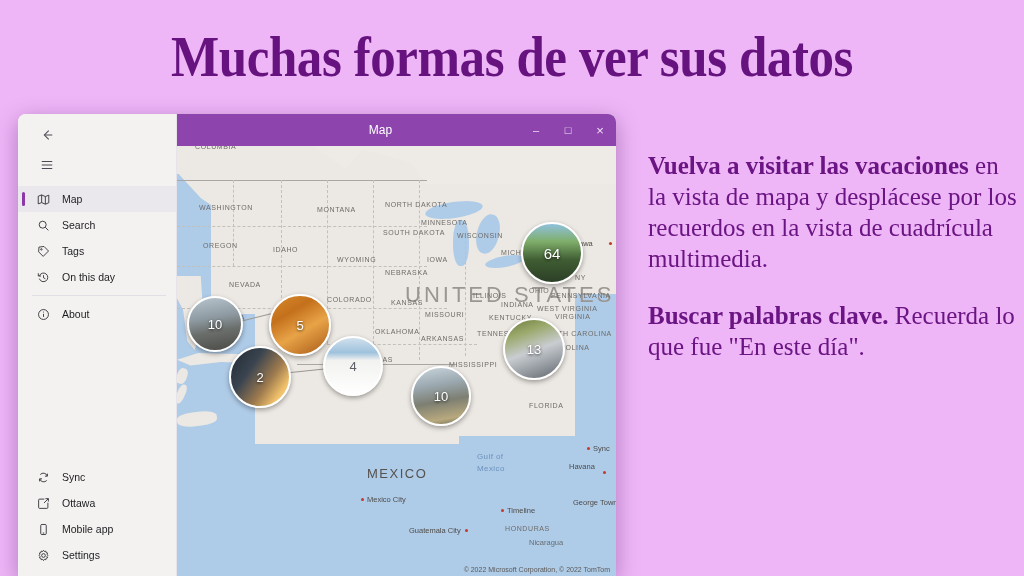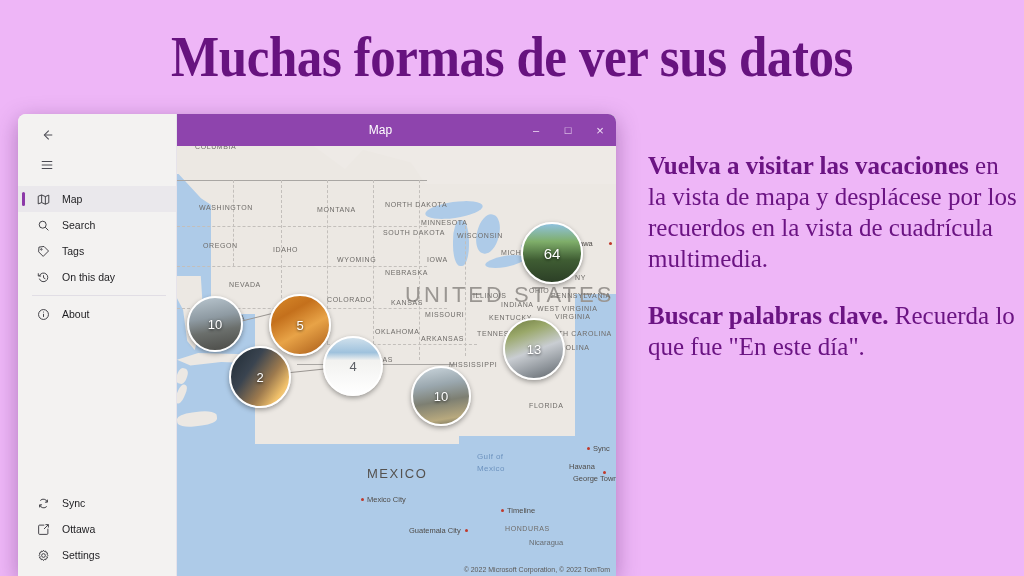--- a/index.html
+++ b/index.html
@@ -380,20 +380,29 @@
       </div>
       <div class="nav-item" style="height:26px">
         <span class="nav-ico">
           <svg width="13" height="13" viewBox="0 0 16 16" fill="none" stroke="currentColor" stroke-width="1.1">
             <path d="M9 2.6 H3.2 A1.2 1.2 0 0 0 2 3.8 V12.8 A1.2 1.2 0 0 0 3.2 14 H12.2 A1.2 1.2 0 0 0 13.4 12.8 V7"></path>
             <path d="M8.6 7.4 L14 2"></path>
               <path d="M10.4 2 H14 V5.6"></path>
           </svg>
         </span>
         <span class="nav-label">Ottawa</span>
+      </div>
+      <div class="nav-item" style="height:26px">
+        <span class="nav-ico">
+          <svg width="13" height="13" viewBox="0 0 16 16" fill="none" stroke="currentColor" stroke-width="1.1">
+            <rect x="4.6" y="1.8" width="6.8" height="12.4" rx="1.4"></rect>
+              <path d="M7 12.4 h2"></path>
+          </svg>
+        </span>
+        <span class="nav-label">Mobile app</span>
       </div>
       <div class="nav-item" style="height:26px">
         <span class="nav-ico">
           <svg width="13" height="13" viewBox="0 0 16 16" fill="none" stroke="currentColor" stroke-width="1.1">
             <circle cx="8" cy="8" r="2.3"></circle>
             <path d="M8 1.6 L9.1 3.1 L10.9 2.6 L11.2 4.4 L13 4.9 L12.3 6.6 L13.6 7.9 L12.3 9.2 L13 10.9 L11.2 11.4 L10.9 13.2 L9.1 12.7 L8 14.2 L6.9 12.7 L5.1 13.2 L4.8 11.4 L3 10.9 L3.7 9.2 L2.4 7.9 L3.7 6.6 L3 4.9 L4.8 4.4 L5.1 2.6 L6.9 3.1 Z"></path>
           </svg>
         </span>
         <span class="nav-label">Settings</span>
       </div>
@@ -496,21 +505,21 @@
 
       <div class="map-label water-label" style="left:300px;top:338px;">Gulf of</div>
       <div class="map-label water-label" style="left:300px;top:350px;">Mexico</div>
 
       <div class="map-label city" style="left:392px;top:125px;">Ottawa</div>
       <div class="city-dot" style="left:432px;top:128px;"></div>
       <div class="map-label city" style="left:392px;top:348px;">Havana</div>
       <div class="city-dot" style="left:426px;top:357px;"></div>
       <div class="map-label city" style="left:416px;top:330px;">Sync</div>
       <div class="city-dot" style="left:410px;top:333px;"></div>
-      <div class="map-label city" style="left:396px;top:360px;">George Town</div>
+      <div class="map-label city" style="left:396px;top:384px;">George Town</div>
 
       <div class="map-label city" style="left:190px;top:381px;text-align:center;">Mexico City</div>
       <div class="city-dot" style="left:184px;top:384px;"></div>
       <div class="map-label city" style="left:330px;top:392px;">Timeline</div>
       <div class="city-dot" style="left:324px;top:395px;"></div>
       <div class="map-label city" style="left:232px;top:412px;">Guatemala City</div>
       <div class="city-dot" style="left:288px;top:415px;"></div>
       <div class="map-label city" style="left:352px;top:424px;opacity:0.75;">Nicaragua</div>
 
       <div class="bubble b-pier" style="left:10px;top:182px;width:52px;height:52px;">

